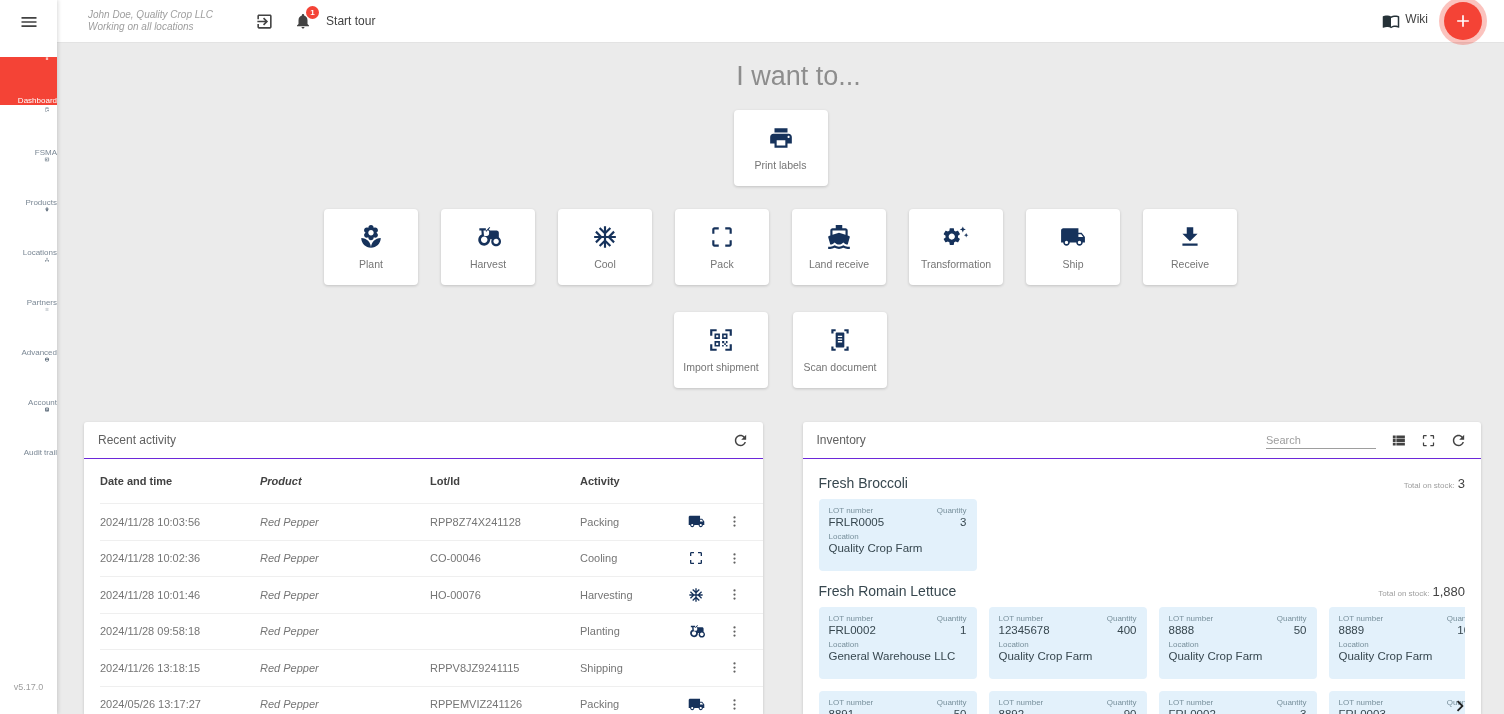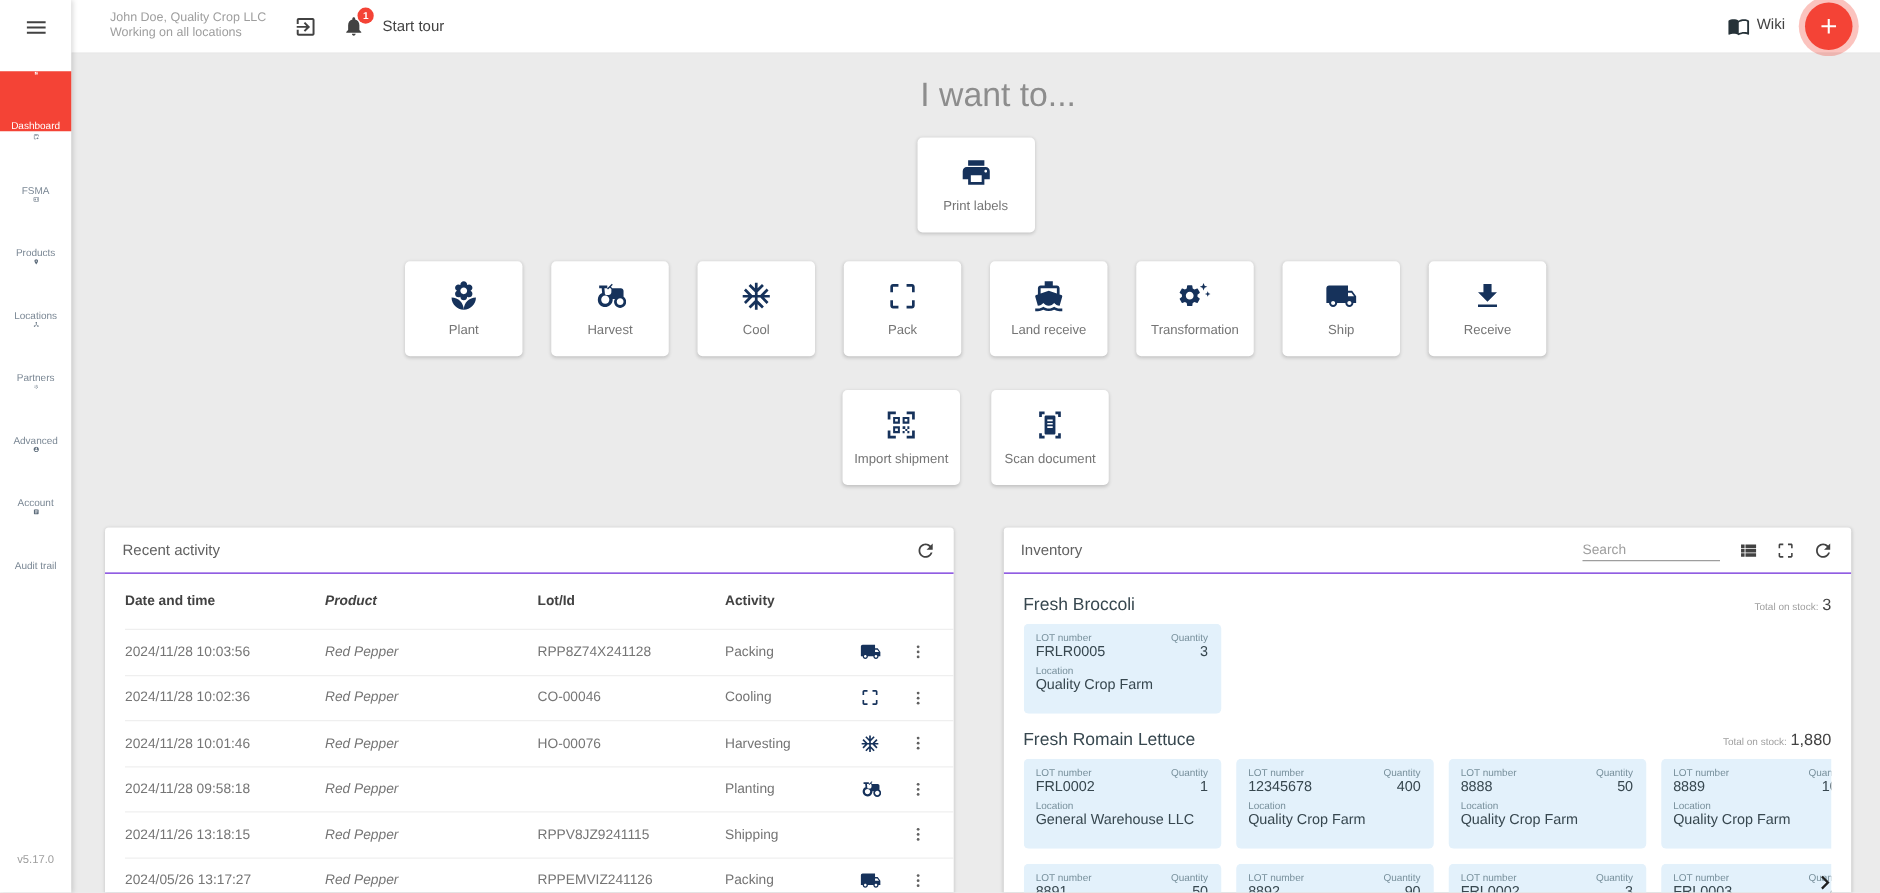--- a/index.html
+++ b/index.html
@@ -6,31 +6,31 @@
   html,body { width:1504px; height:714px; overflow:hidden; background:#ebebeb;
     font-family:"Liberation Sans","DejaVu Sans",sans-serif; }
   .ic { display:inline-block; vertical-align:middle; fill:currentColor; }
 
   
   .sidebar { position:fixed; left:0; top:0; width:57px; height:714px; background:#fff;
     box-shadow:1px 0 4px rgba(0,0,0,.15); z-index:20; display:flex; flex-direction:column; }
   .hamburger { height:43px; display:flex; align-items:center; justify-content:center;
     color:#424242; cursor:pointer; }
   .nav { margin-top:14px; display:flex; flex-direction:column; }
-  .nav-item { height:50px; display:flex; flex-direction:column; align-items:center;
+  .nav-item { height:50px; display:flex; flex-direction:column; align-items:flex-end;
     justify-content:center; color:#5c6b7a; cursor:pointer;gap:33px; }
   .nav-item .lbl { font-size:8px; margin-top:3px; color:#7a8794; }
   .nav-item.active { background:#f44336; color:#fff; height:48px; margin-bottom:2px; }
   .nav-item.active .lbl { color:#fff; }
   .version { margin-top:auto; padding:6px 0 22px; text-align:center; font-size:9px; color:#9e9e9e; }
 
   
   .topbar { position:fixed; left:57px; top:0; width:1447px; height:43px; background:#fff;
     border-bottom:1px solid #e3e3e3; display:flex; align-items:center; padding:0 16px 0 31px; z-index:10; }
-  .userinfo { font-size:10px; color:#9e9e9e; line-height:1.25; margin-right:12px; }
+  .userinfo { font-size:10px; color:#9e9e9e; line-height:1.25; margin-right:32px;font-style:italic; }
   .topbtn { background:none; border:none; color:#424242; margin:0 10px; cursor:pointer; position:relative; }
   .badge { position:absolute; top:-6px; right:-7px; background:#f44336; color:#fff; font-size:8px;
     min-width:13px; height:13px; border-radius:7px; line-height:13px; text-align:center; font-weight:bold; }
   .start-tour { font-size:12px; color:#424242; margin-left:4px; cursor:pointer; }
   .topbar-right { margin-left:auto; display:flex; align-items:center; }
   .wiki { display:flex; align-items:flex-start; font-size:12px; color:#424242; cursor:pointer; }
   .wiki .ic { color:#263238; margin-right:5px; }
   .fab { width:38px; height:38px; border-radius:50%; background:#f44336; border:none; color:#fff;
     margin-left:16px; margin-right:6px; cursor:pointer; box-shadow:0 0 0 5px rgba(244,67,54,.32);
     display:flex; align-items:center; justify-content:center; }

